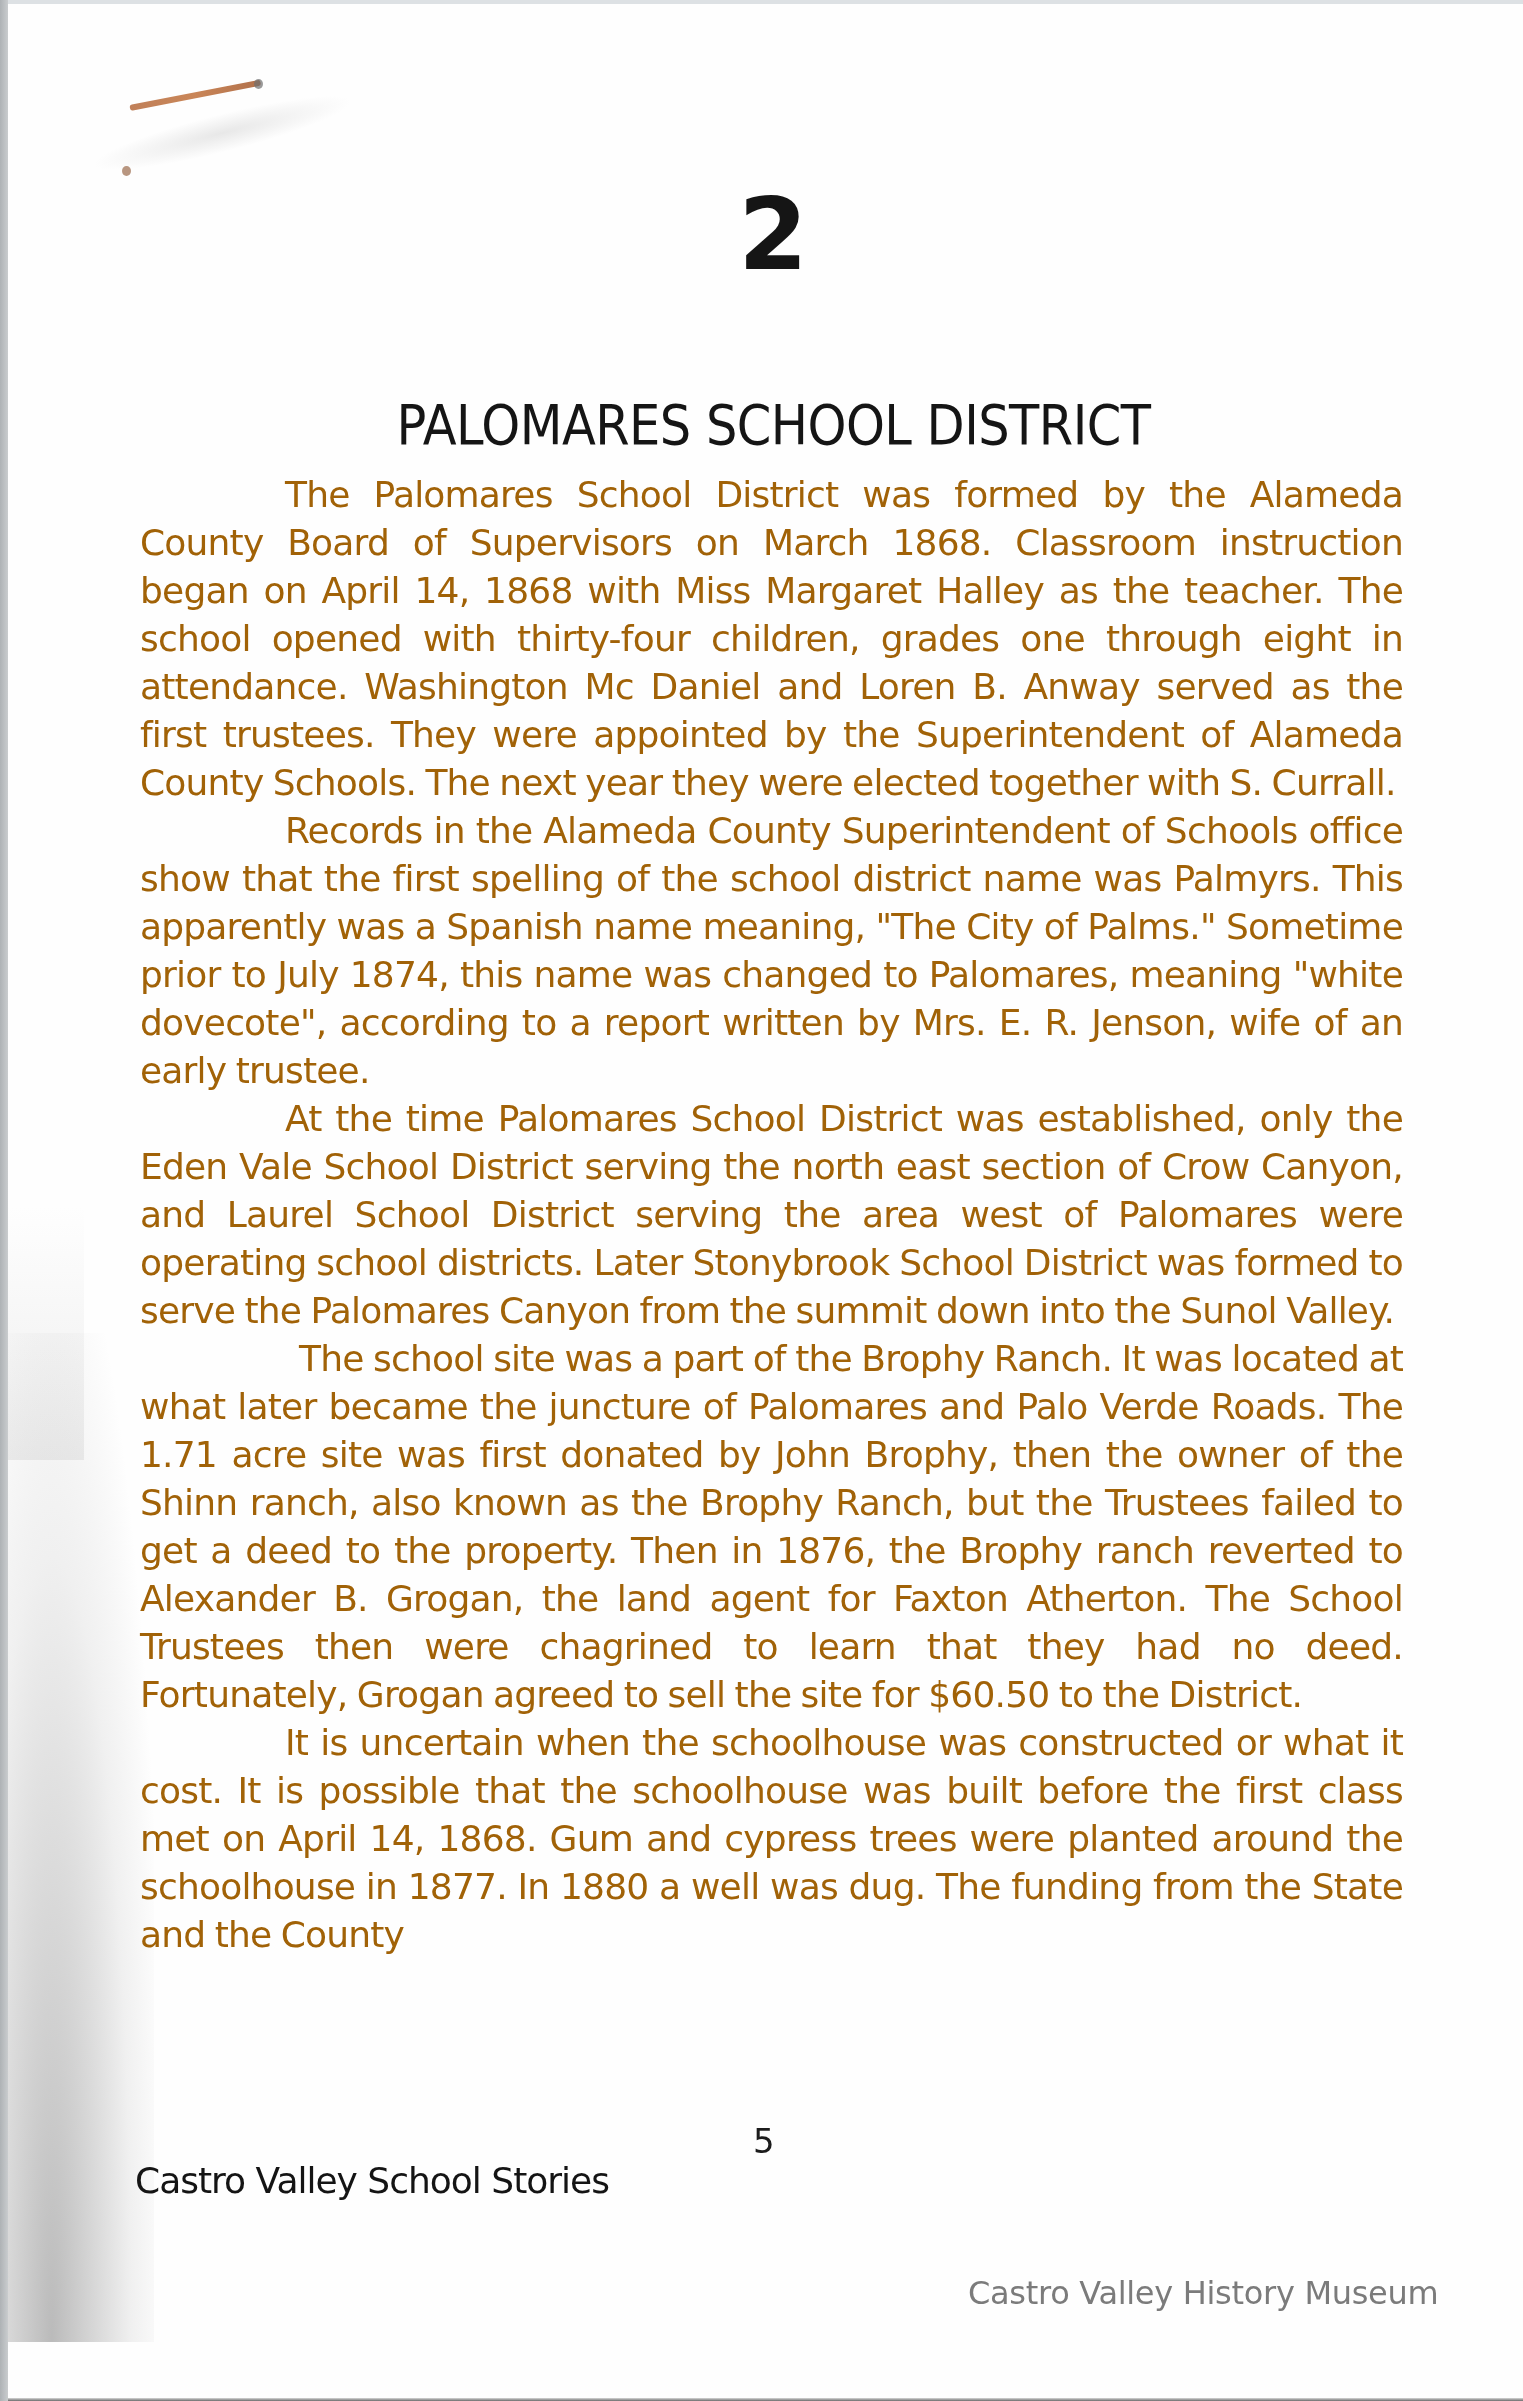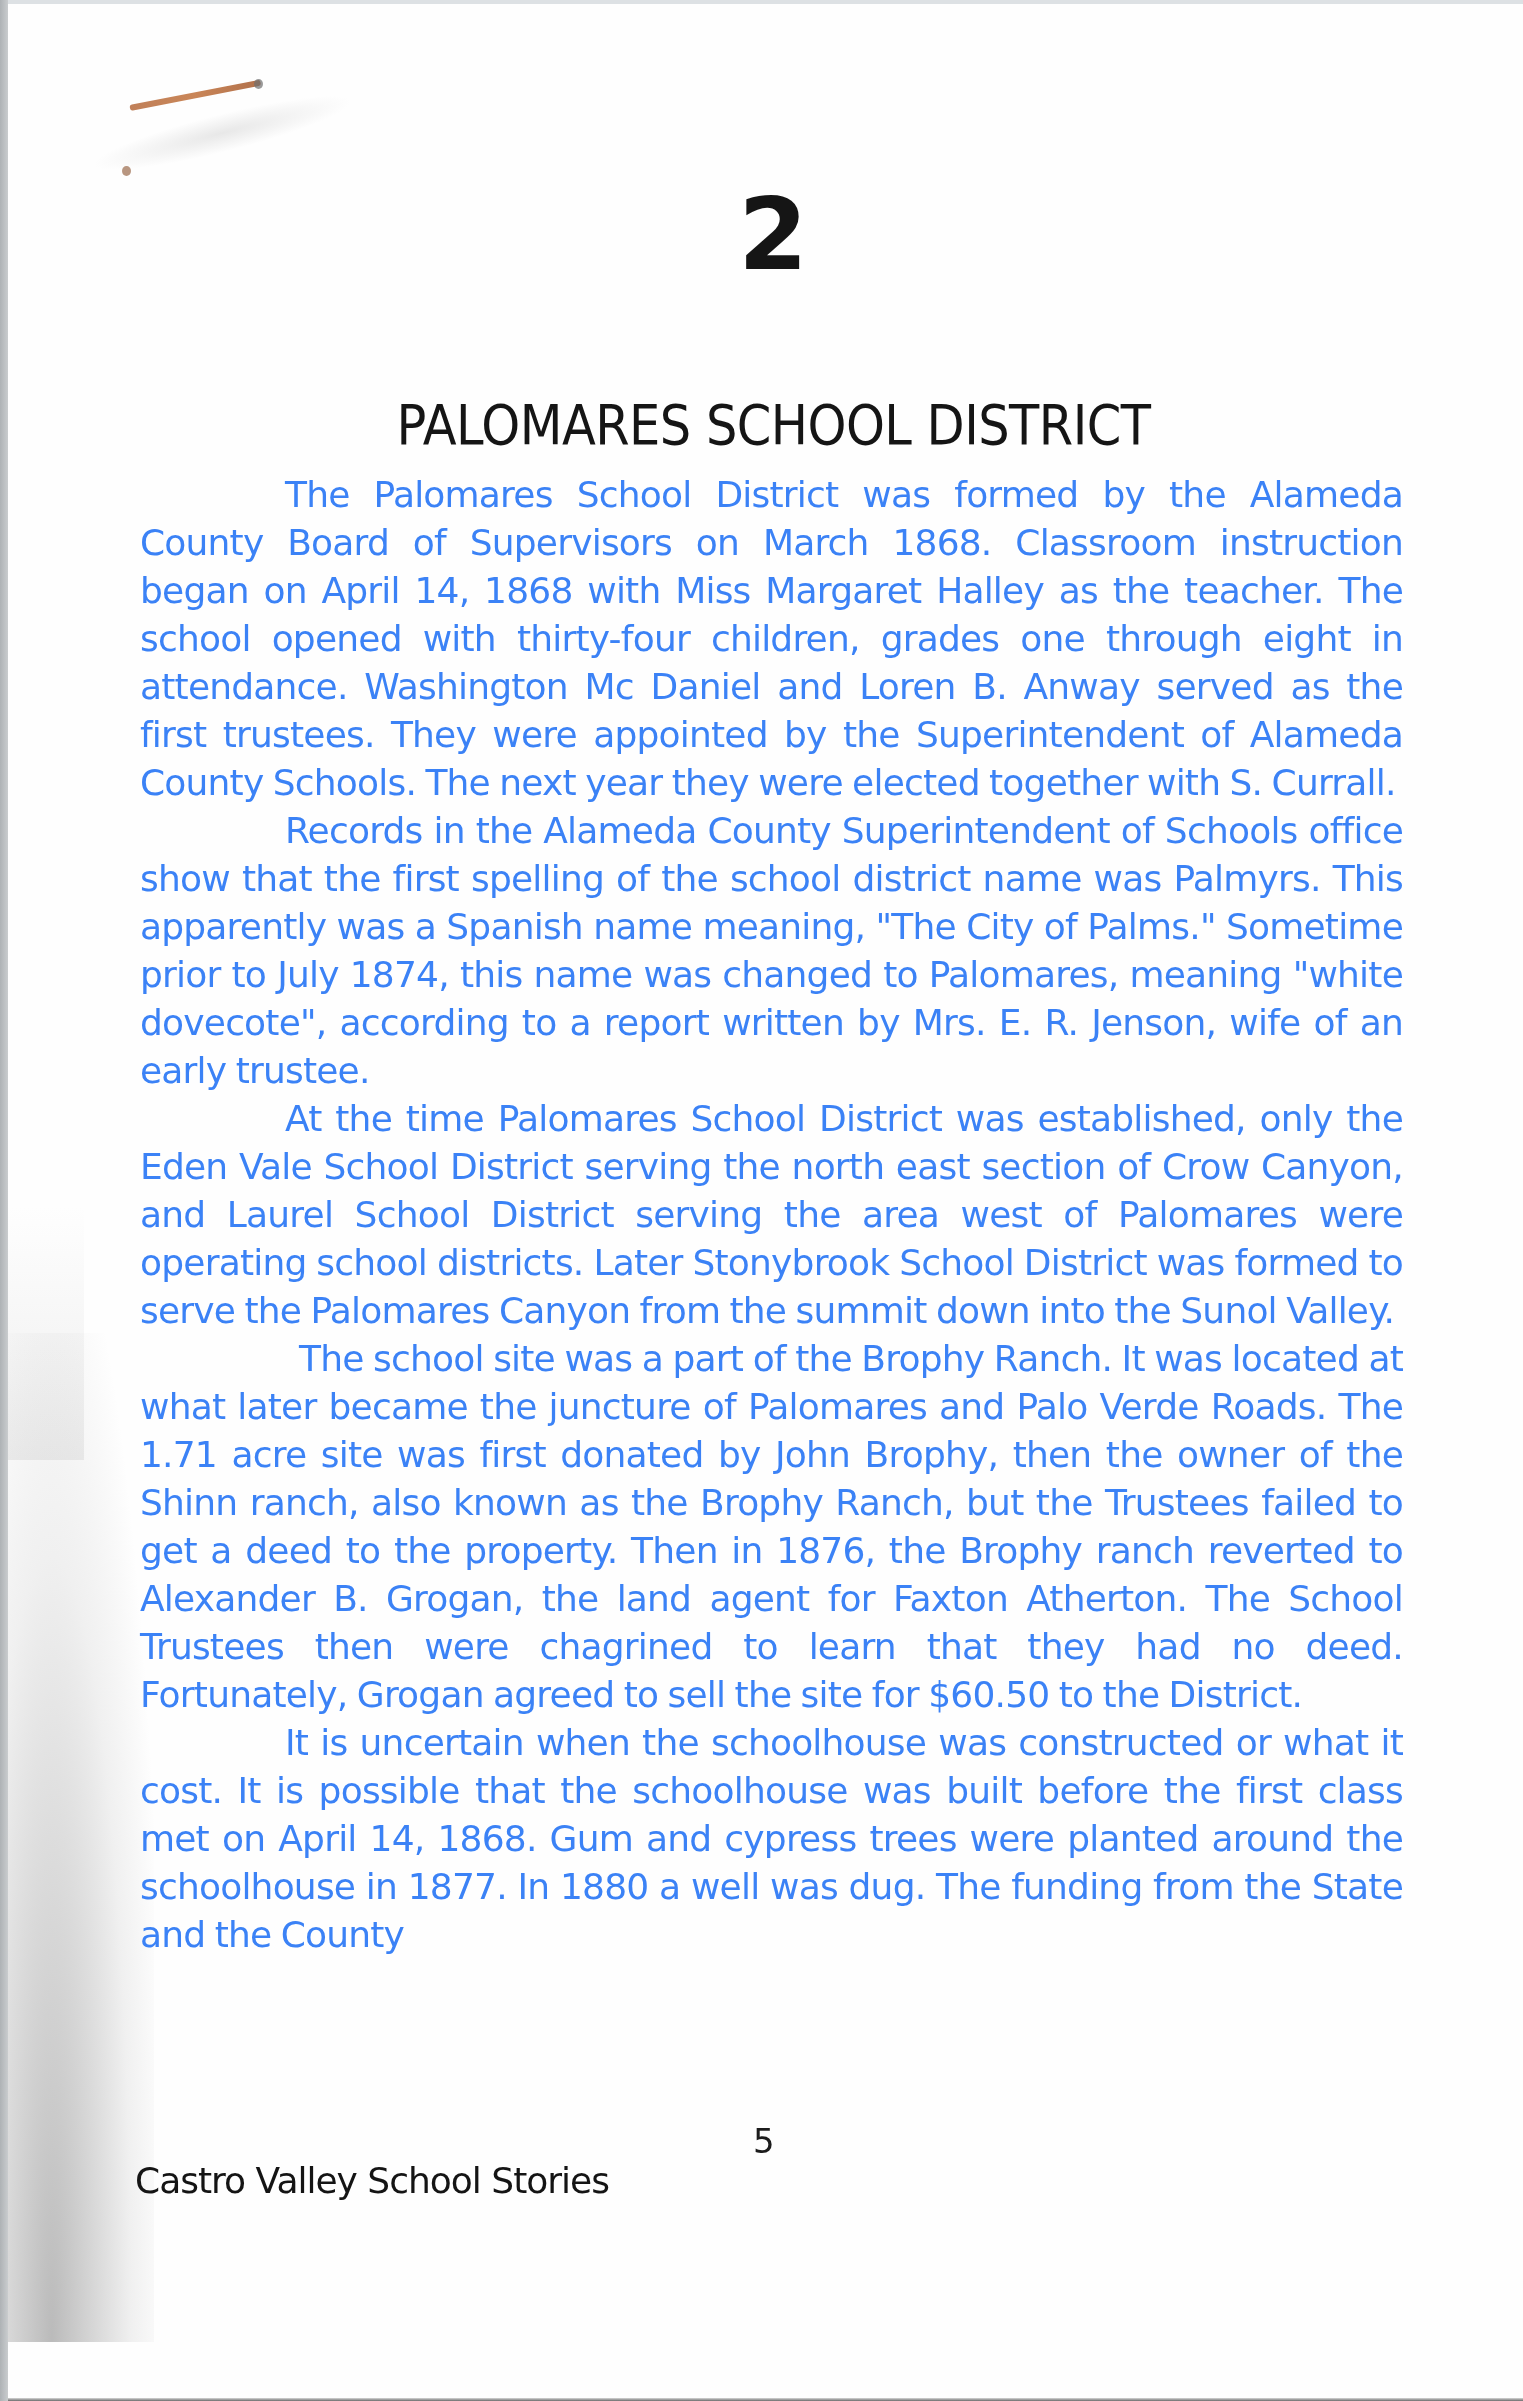--- a/index.html
+++ b/index.html
@@ -104,21 +104,21 @@
       transform-origin: center;
     }
     .body-text {
       position: absolute;
       left: 140px;
       top: 471px;
       width: 1263px;
       font-family: "DejaVu Sans", sans-serif;
       font-size: 36px;
       line-height: 48px;
-      color: #3b82f6;
+      color: #a16207;
       text-align: justify;
       letter-spacing: -0.8px;
       word-spacing: -1.3px;
     }
     .body-text p {
       margin: 0;
       text-indent: 145px;
       text-align: justify;
     }
     .body-text p.indent-wide {
@@ -179,14 +179,15 @@
     <p>The Palomares School District was formed by the Alameda County Board of Supervisors on March 1868. Classroom instruction began on April 14, 1868 with Miss Margaret Halley as the teacher. The school opened with thirty-four children, grades one through eight in attendance. Washington Mc Daniel and Loren B. Anway served as the first trustees. They were appointed by the Superintendent of Alameda County Schools. The next year they were elected together with S. Currall.</p>
     <p>Records in the Alameda County Superintendent of Schools office show that the first spelling of the school district name was Palmyrs. This apparently was a Spanish name meaning, "The City of Palms." Sometime prior to July 1874, this name was changed to Palomares, meaning "white dovecote", according to a report written by Mrs. E. R. Jenson, wife of an early trustee.</p>
     <p>At the time Palomares School District was established, only the Eden Vale School District serving the north east section of Crow Canyon, and Laurel School District serving the area west of Palomares were operating school districts. Later Stonybrook School District was formed to serve the Palomares Canyon from the summit down into the Sunol Valley.</p>
     <p class="indent-wide">The school site was a part of the Brophy Ranch. It was located at what later became the juncture of Palomares and Palo Verde Roads. The 1.71 acre site was first donated by John Brophy, then the owner of the Shinn ranch, also known as the Brophy Ranch, but the Trustees failed to get a deed to the property. Then in 1876, the Brophy ranch reverted to Alexander B. Grogan, the land agent for Faxton Atherton. The School Trustees then were chagrined to learn that they had no deed. Fortunately, Grogan agreed to sell the site for $60.50 to the District.</p>
     <p>It is uncertain when the schoolhouse was constructed or what it cost. It is possible that the schoolhouse was built before the first class met on April 14, 1868. Gum and cypress trees were planted around the schoolhouse in 1877. In 1880 a well was dug. The funding from the State and the County</p>
   </div>
 
   <div class="footer-title">Castro Valley School Stories</div>
   <div class="footer-page">5</div>
 
+  <div class="watermark">Castro Valley History Museum</div>
 </div>
 
 
 </body></html>

